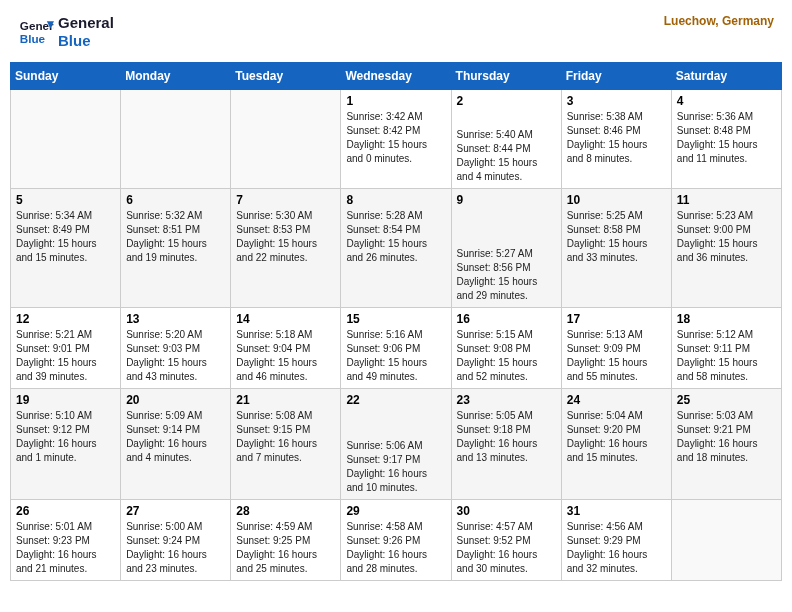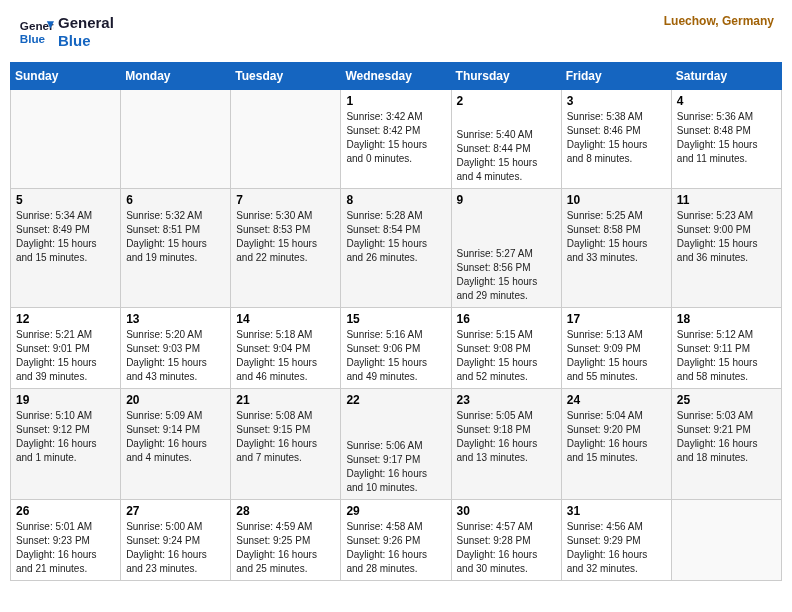--- a/index.html
+++ b/index.html
@@ -325,21 +325,21 @@
         <td>
           <span class="day-number">29</span>
           <div class="day-info" style="white-space: pre-line;">Sunrise: 4:58 AM
 Sunset: 9:26 PM
 Daylight: 16 hours
 and 28 minutes.</div>
         </td>
         <td>
           <span class="day-number">30</span>
           <div class="day-info" style="white-space: pre-line;">Sunrise: 4:57 AM
-Sunset: 9:28 PM
+Sunset: 9:52 PM
 Daylight: 16 hours
 and 30 minutes.</div>
         </td>
         <td>
           <span class="day-number">31</span>
           <div class="day-info" style="white-space: pre-line;">Sunrise: 4:56 AM
 Sunset: 9:29 PM
 Daylight: 16 hours
 and 32 minutes.</div>
         </td>

